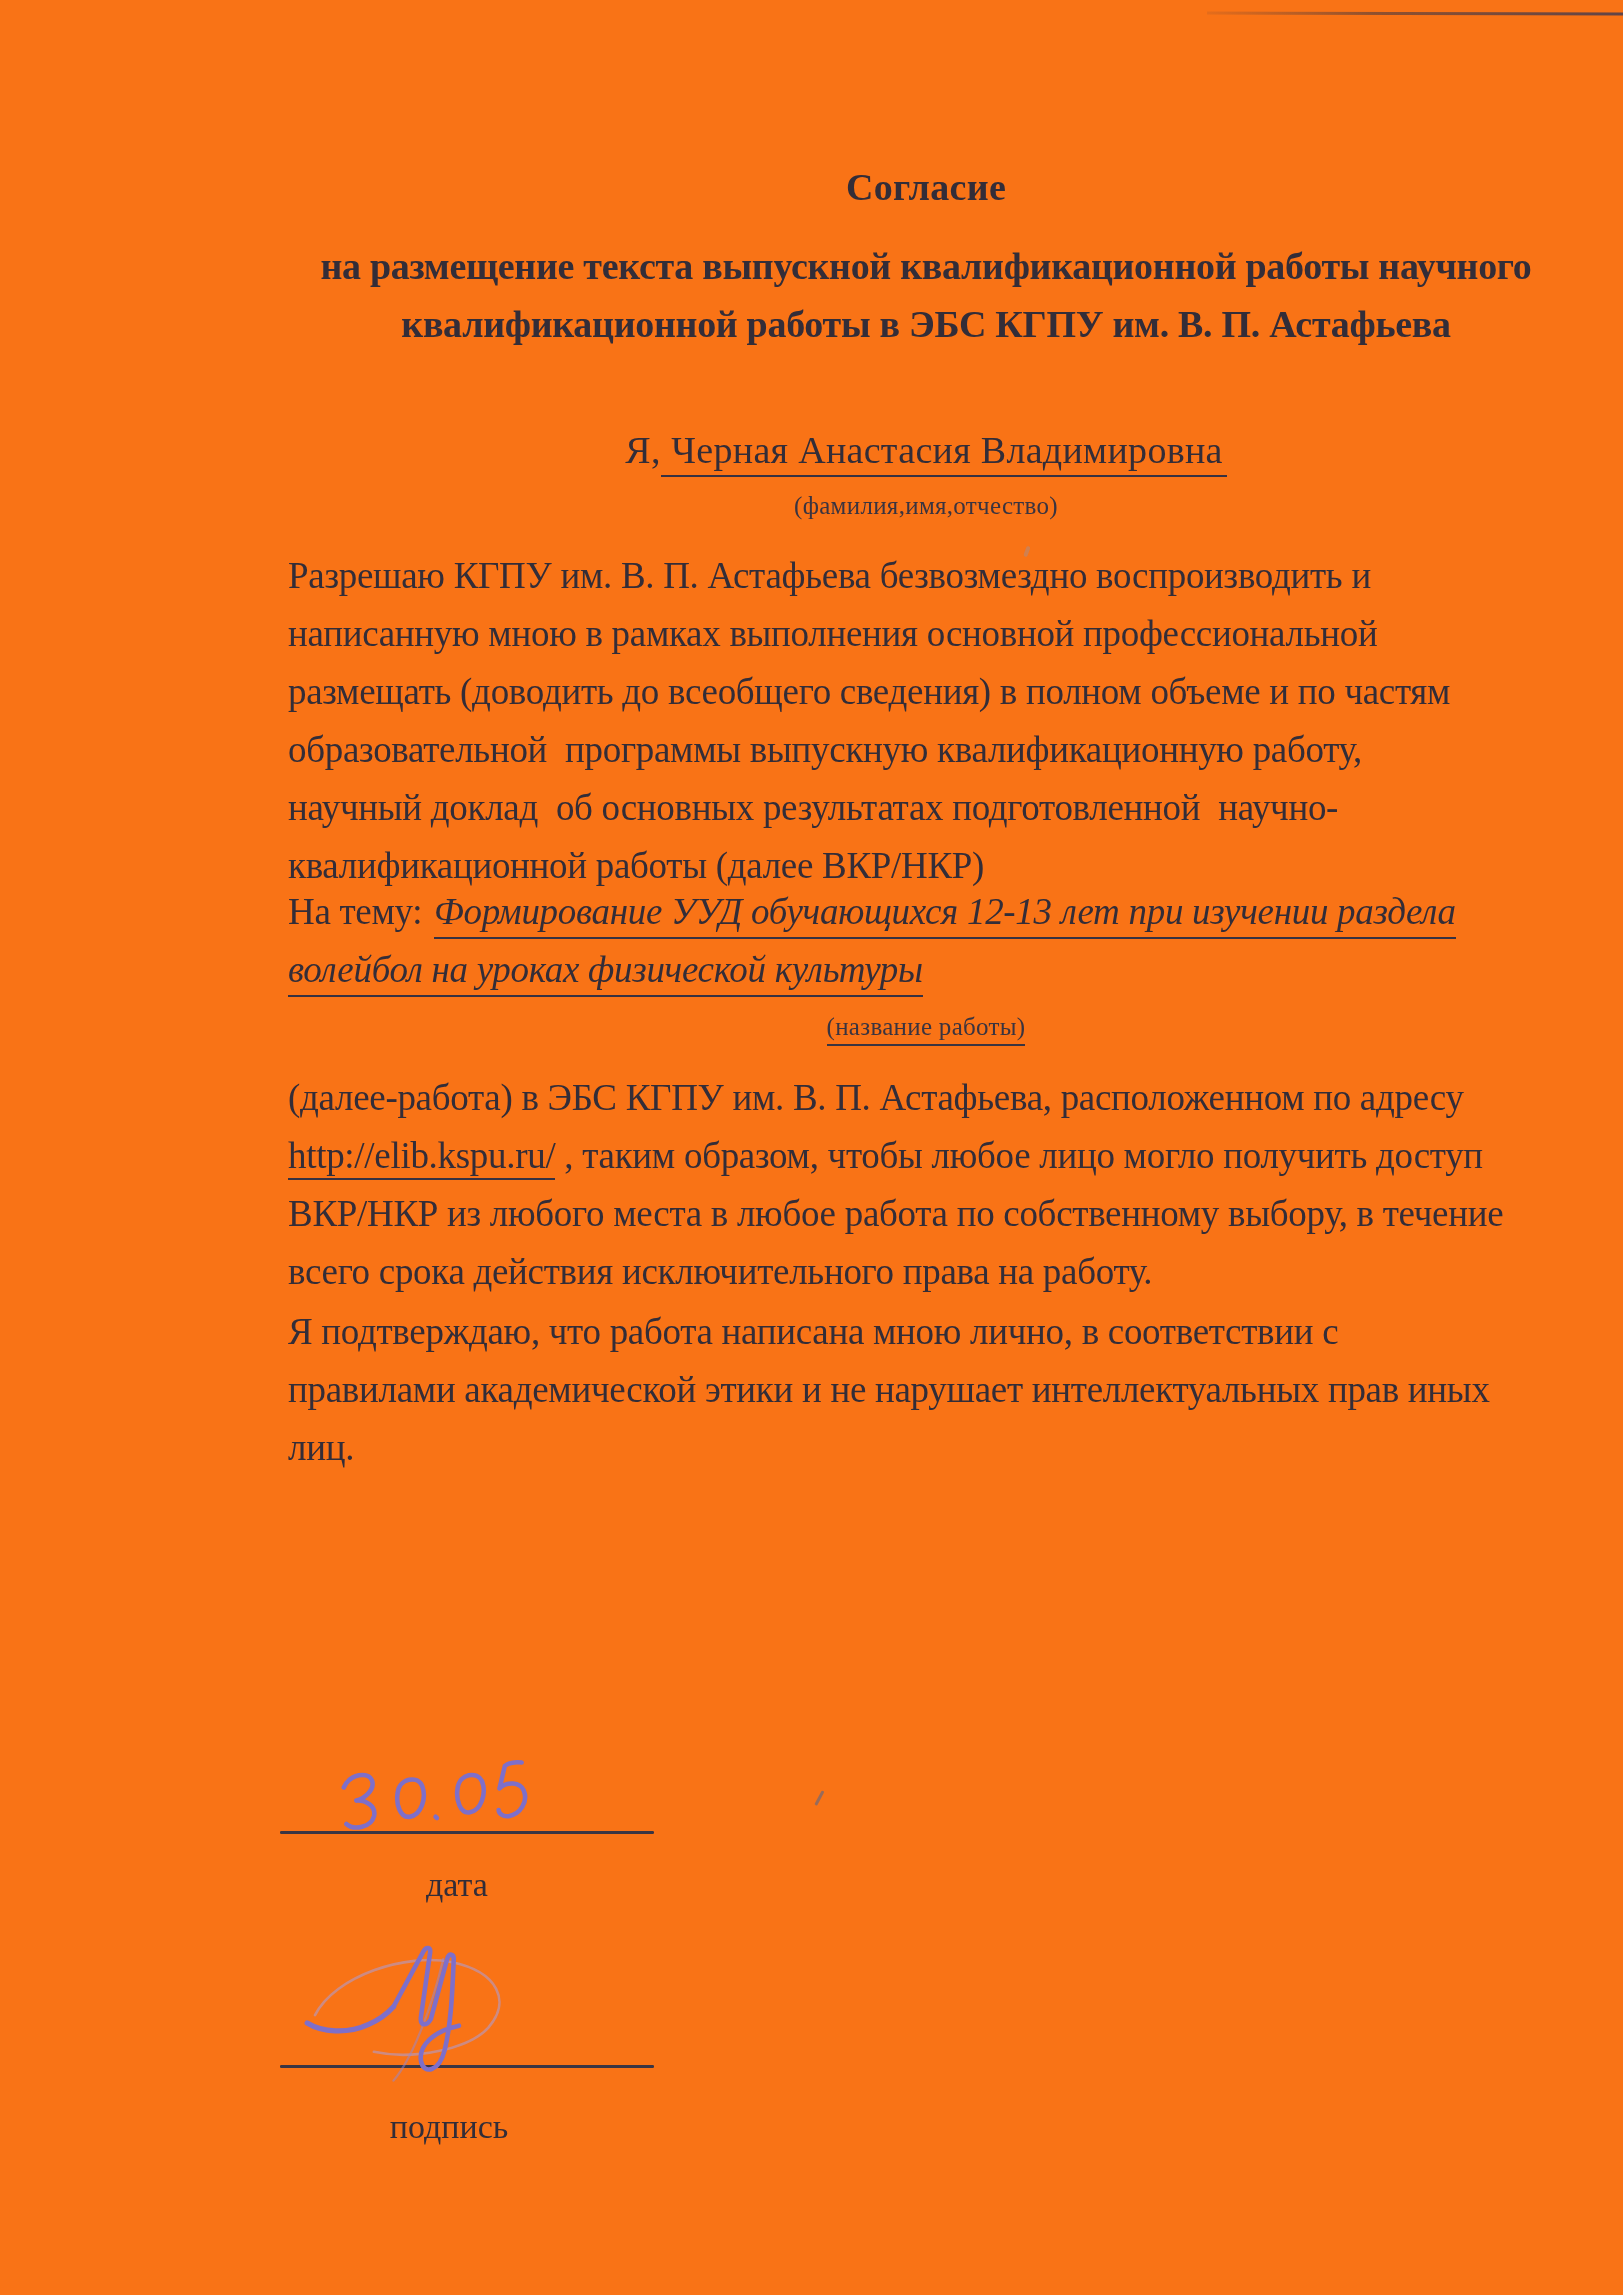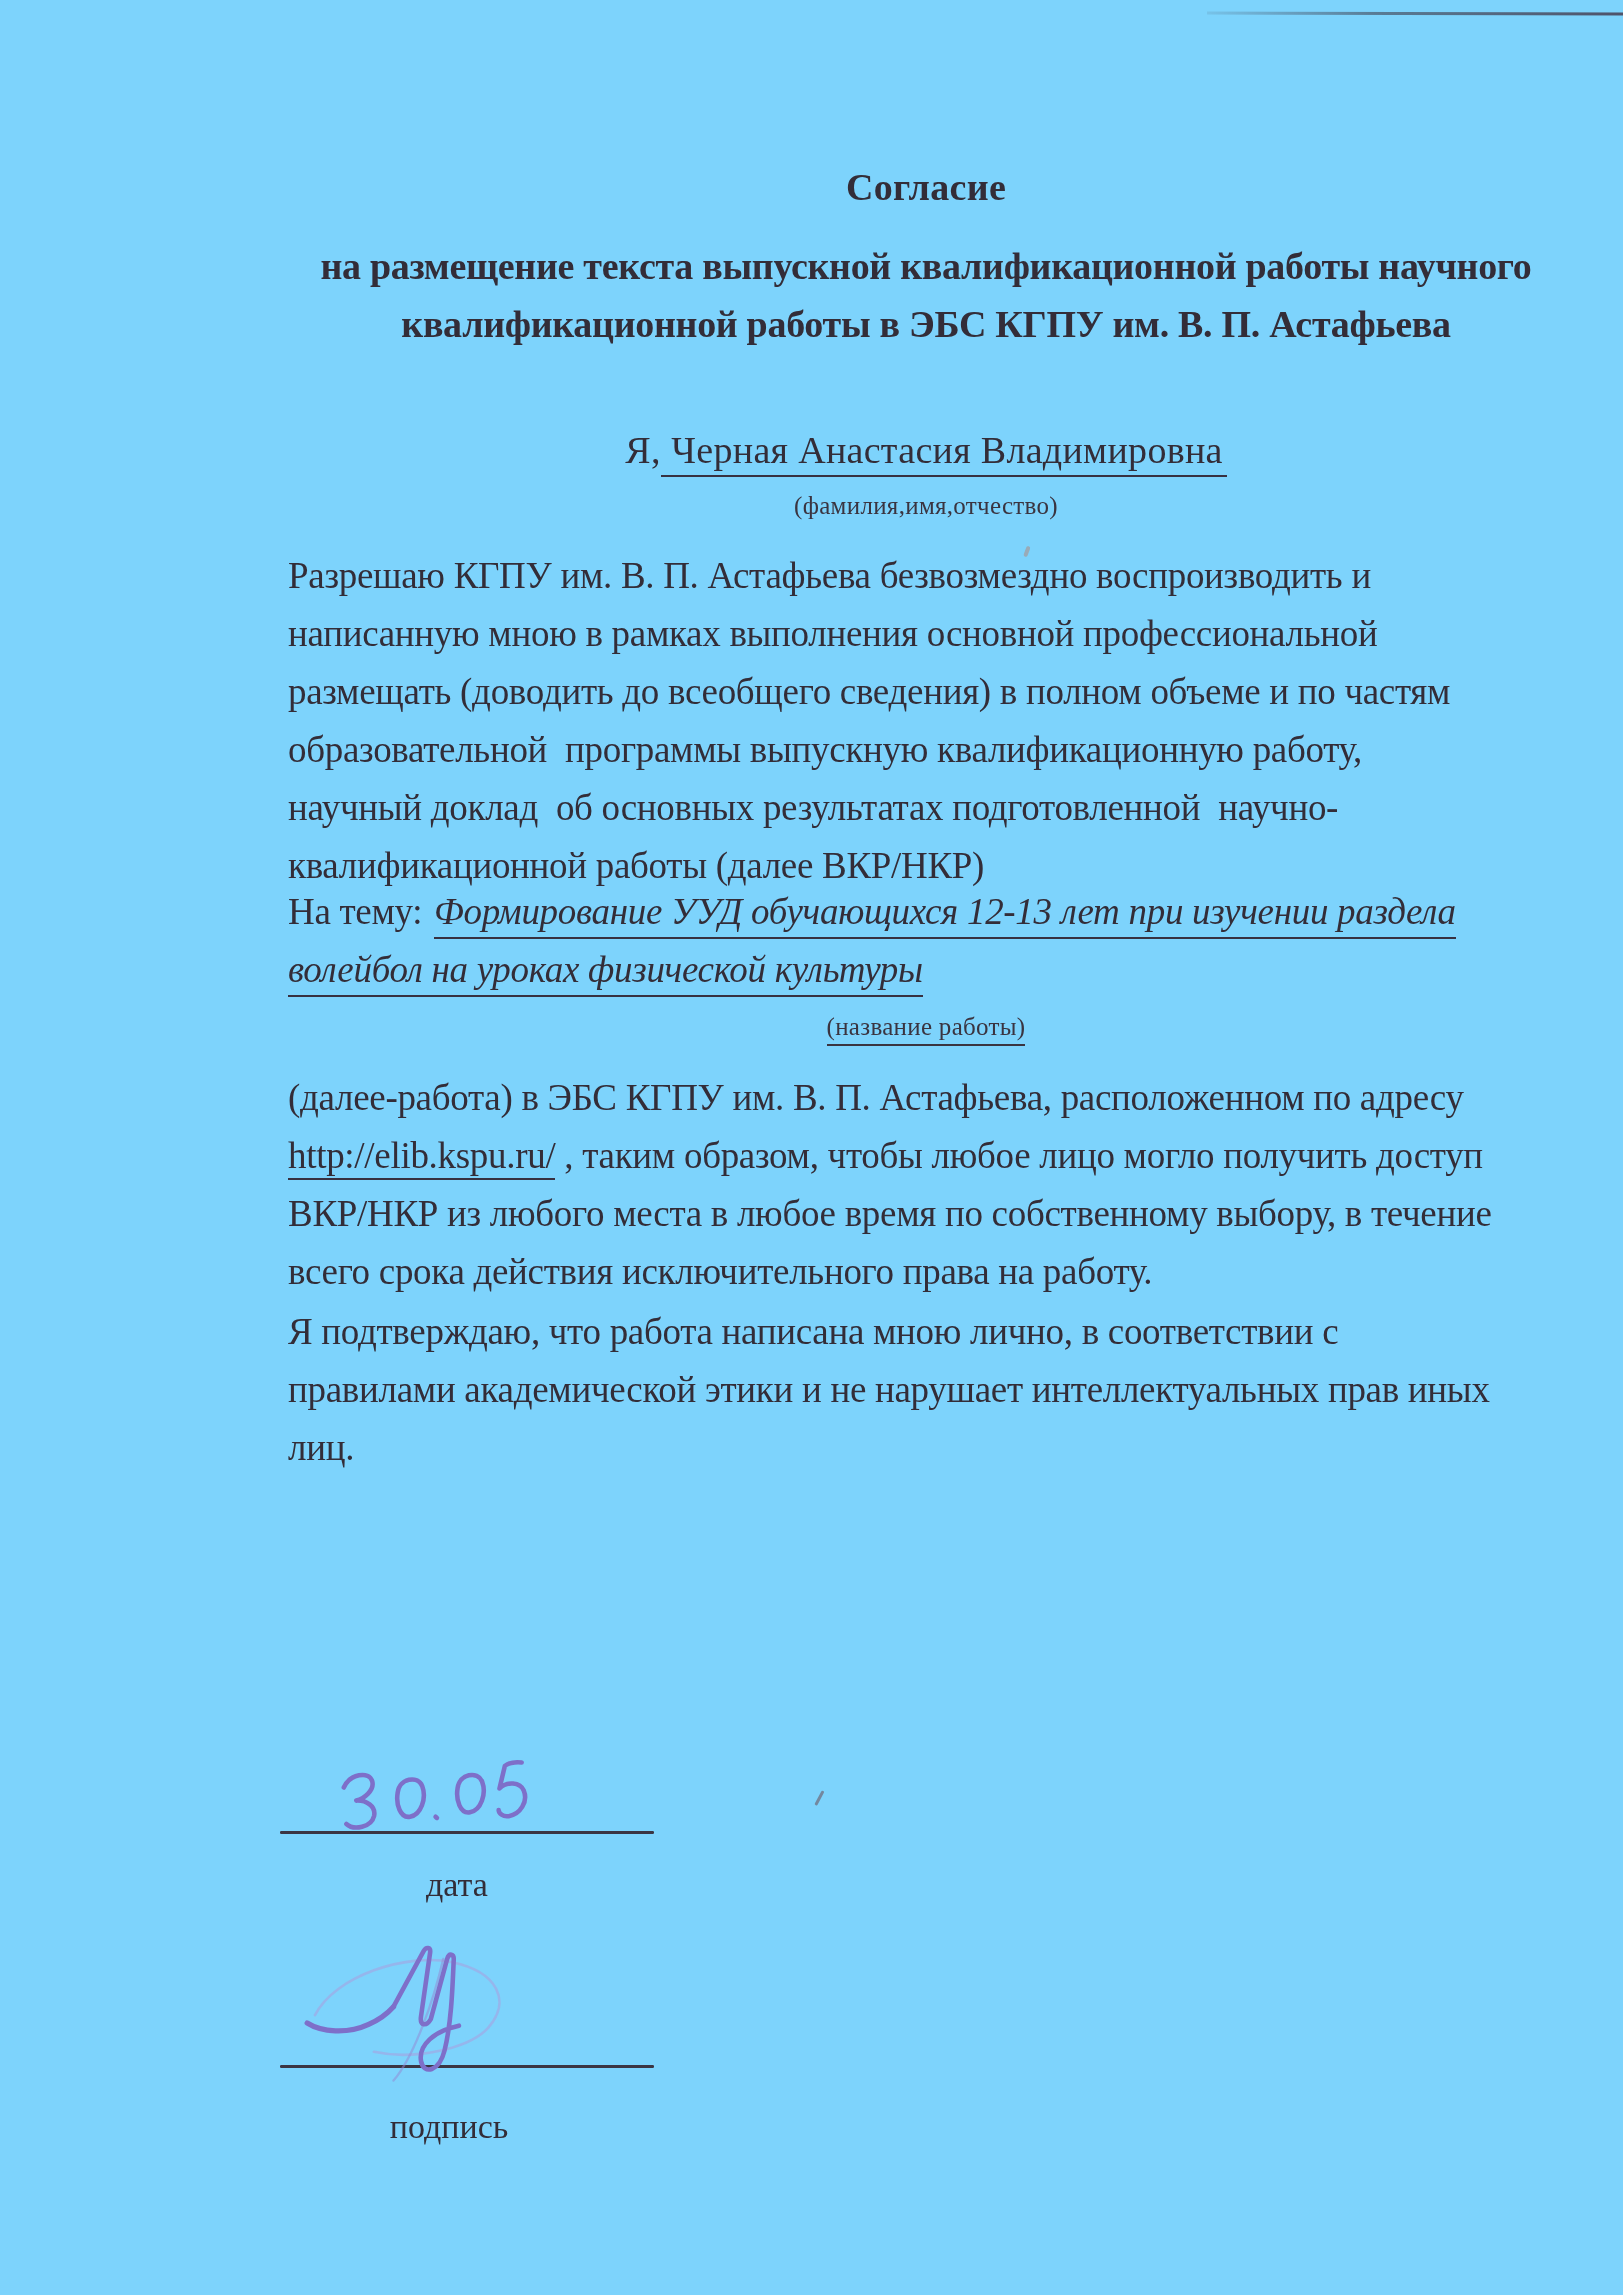--- a/index.html
+++ b/index.html
@@ -4,21 +4,21 @@
 <style>
   html, body {
     margin: 0;
     padding: 0;
     background: #e8e8e8;
   }
   .page {
     position: relative;
     width: 1623px;
     height: 2295px;
-    background: #7dd3fc;
+    background: #f97316;
     overflow: hidden;
     font-family: "Liberation Serif", "DejaVu Serif", serif;
     color: #332d38;
   }
   .centered {
     position: absolute;
     left: 229px;
     width: 1394px;
     text-align: center;
   }
@@ -167,21 +167,21 @@
   <div class="para para-topic">
     <div class="line"><span class="topic-prefix">На тему:</span><span class="topic-underline">Формирование УУД обучающихся 12-13 лет при изучении раздела</span></div>
     <div class="line"><span class="topic-underline">волейбол на уроках физической культуры</span></div>
   </div>
 
   <div class="centered caption caption-work"><span class="caption-underlined">(название работы)</span></div>
 
   <div class="para para-access">
     <div class="line">(далее-работа) в ЭБС КГПУ им. В. П. Астафьева, расположенном по адресу</div>
     <div class="line"><span class="url-underline">http://elib.kspu.ru/</span><span> , таким образом, чтобы любое лицо могло получить доступ</span></div>
-    <div class="line">ВКР/НКР из любого места в любое время по собственному выбору, в течение</div>
+    <div class="line">ВКР/НКР из любого места в любое работа по собственному выбору, в течение</div>
     <div class="line">всего срока действия исключительного права на работу.</div>
   </div>
 
   <div class="para para-confirm">
     <div class="line">Я подтверждаю, что работа написана мною лично, в соответствии с</div>
     <div class="line">правилами академической этики и не нарушает интеллектуальных прав иных</div>
     <div class="line">лиц.</div>
   </div>
 
   <svg class="ink-svg date-ink" width="222" height="79" viewBox="0 0 340 120">

